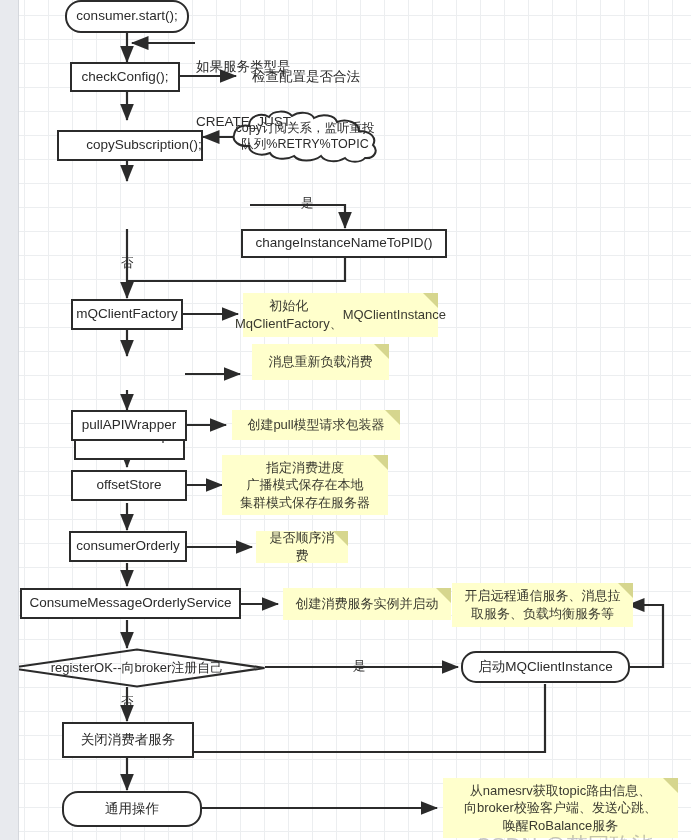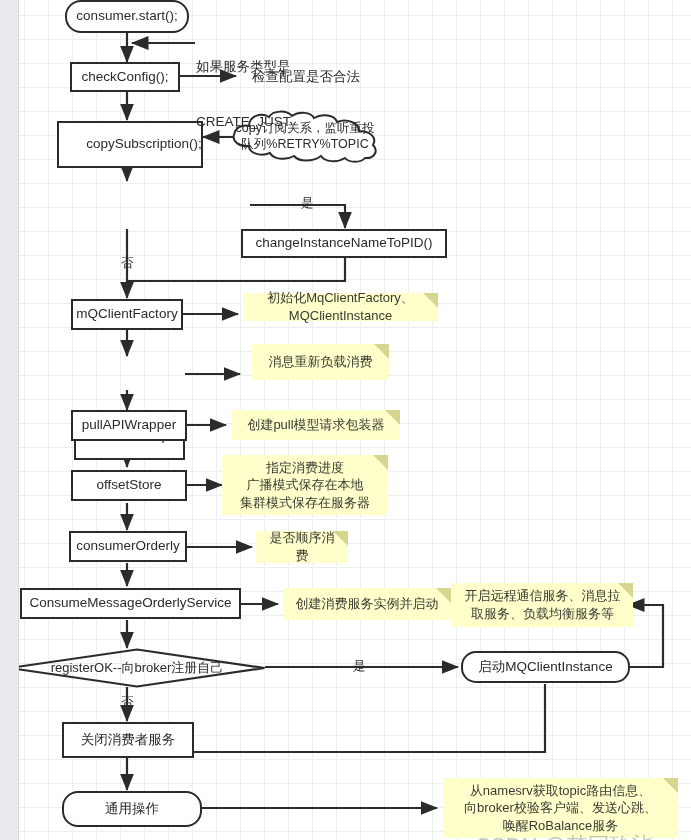--- a/index.html
+++ b/index.html
@@ -203,21 +203,21 @@
       <path d="M127,758 L127,790" marker-end="url(#arrow)"></path>
 
       <path d="M202,808 L437,808" marker-end="url(#arrow)"></path>
     </g>
   </svg>
 
   <div class="node rounded" style="left:65px; top:0px; width:124px; height:33px;">consumer.start();</div>
 
   <div class="node" style="left:70px; top:62px; width:110px; height:30px;">checkConfig();</div>
 
-  <div class="node" style="left:57px; top:121px; width:146px; height:47px;padding-left:28px;">copySubscription();</div>
+  <div class="node" style="left:57px; top:130px; width:146px; height:31px;padding-left:28px;">copySubscription();</div>
 
   <div class="node" style="left:241px; top:229px; width:206px; height:29px;">changeInstanceNameToPID()</div>
 
   <div class="node" style="left:71px; top:299px; width:112px; height:31px;">mQClientFactory</div>
 
   <div class="node" style="left:74px; top:364px; width:111px; height:48px;margin-top:48px;">rebalanceImpl</div>
 
   <div class="node" style="left:71px; top:410px; width:116px; height:31px;">pullAPIWrapper</div>
 
   <div class="node" style="left:71px; top:470px; width:116px; height:31px;">offsetStore</div>
@@ -250,21 +250,21 @@
                C142,53 130,53 126,48 C118,53 106,52 102,46
                C94,52 80,52 75,46 C66,51 54,49 51,43
                C41,47 30,43 30,36 C20,37 13,31 15,25 C16,18 23,14 30,16 Z" fill="#ffffff" stroke="#2b2b2b" stroke-width="2"></path>
     </svg>
     <div class="cloud-label">
       <span>copy订阅关系，监听重投</span>
       <span>队列%RETRY%TOPIC</span>
     </div>
   </div>
 
-  <div class="note" style="left:243px; top:293px; width:195px; height:28px; flex-direction:column;">
+  <div class="note" style="left:243px; top:293px; width:195px; height:44px; flex-direction:row;">
     <span class="fold"></span>
     <span>初始化MqClientFactory、</span>
     <span>MQClientInstance</span>
   </div>
 
   <div class="note" style="left:252px; top:344px; width:137px; height:36px;">
     <span class="fold"></span>
     <span>消息重新负载消费</span>
   </div>
 

